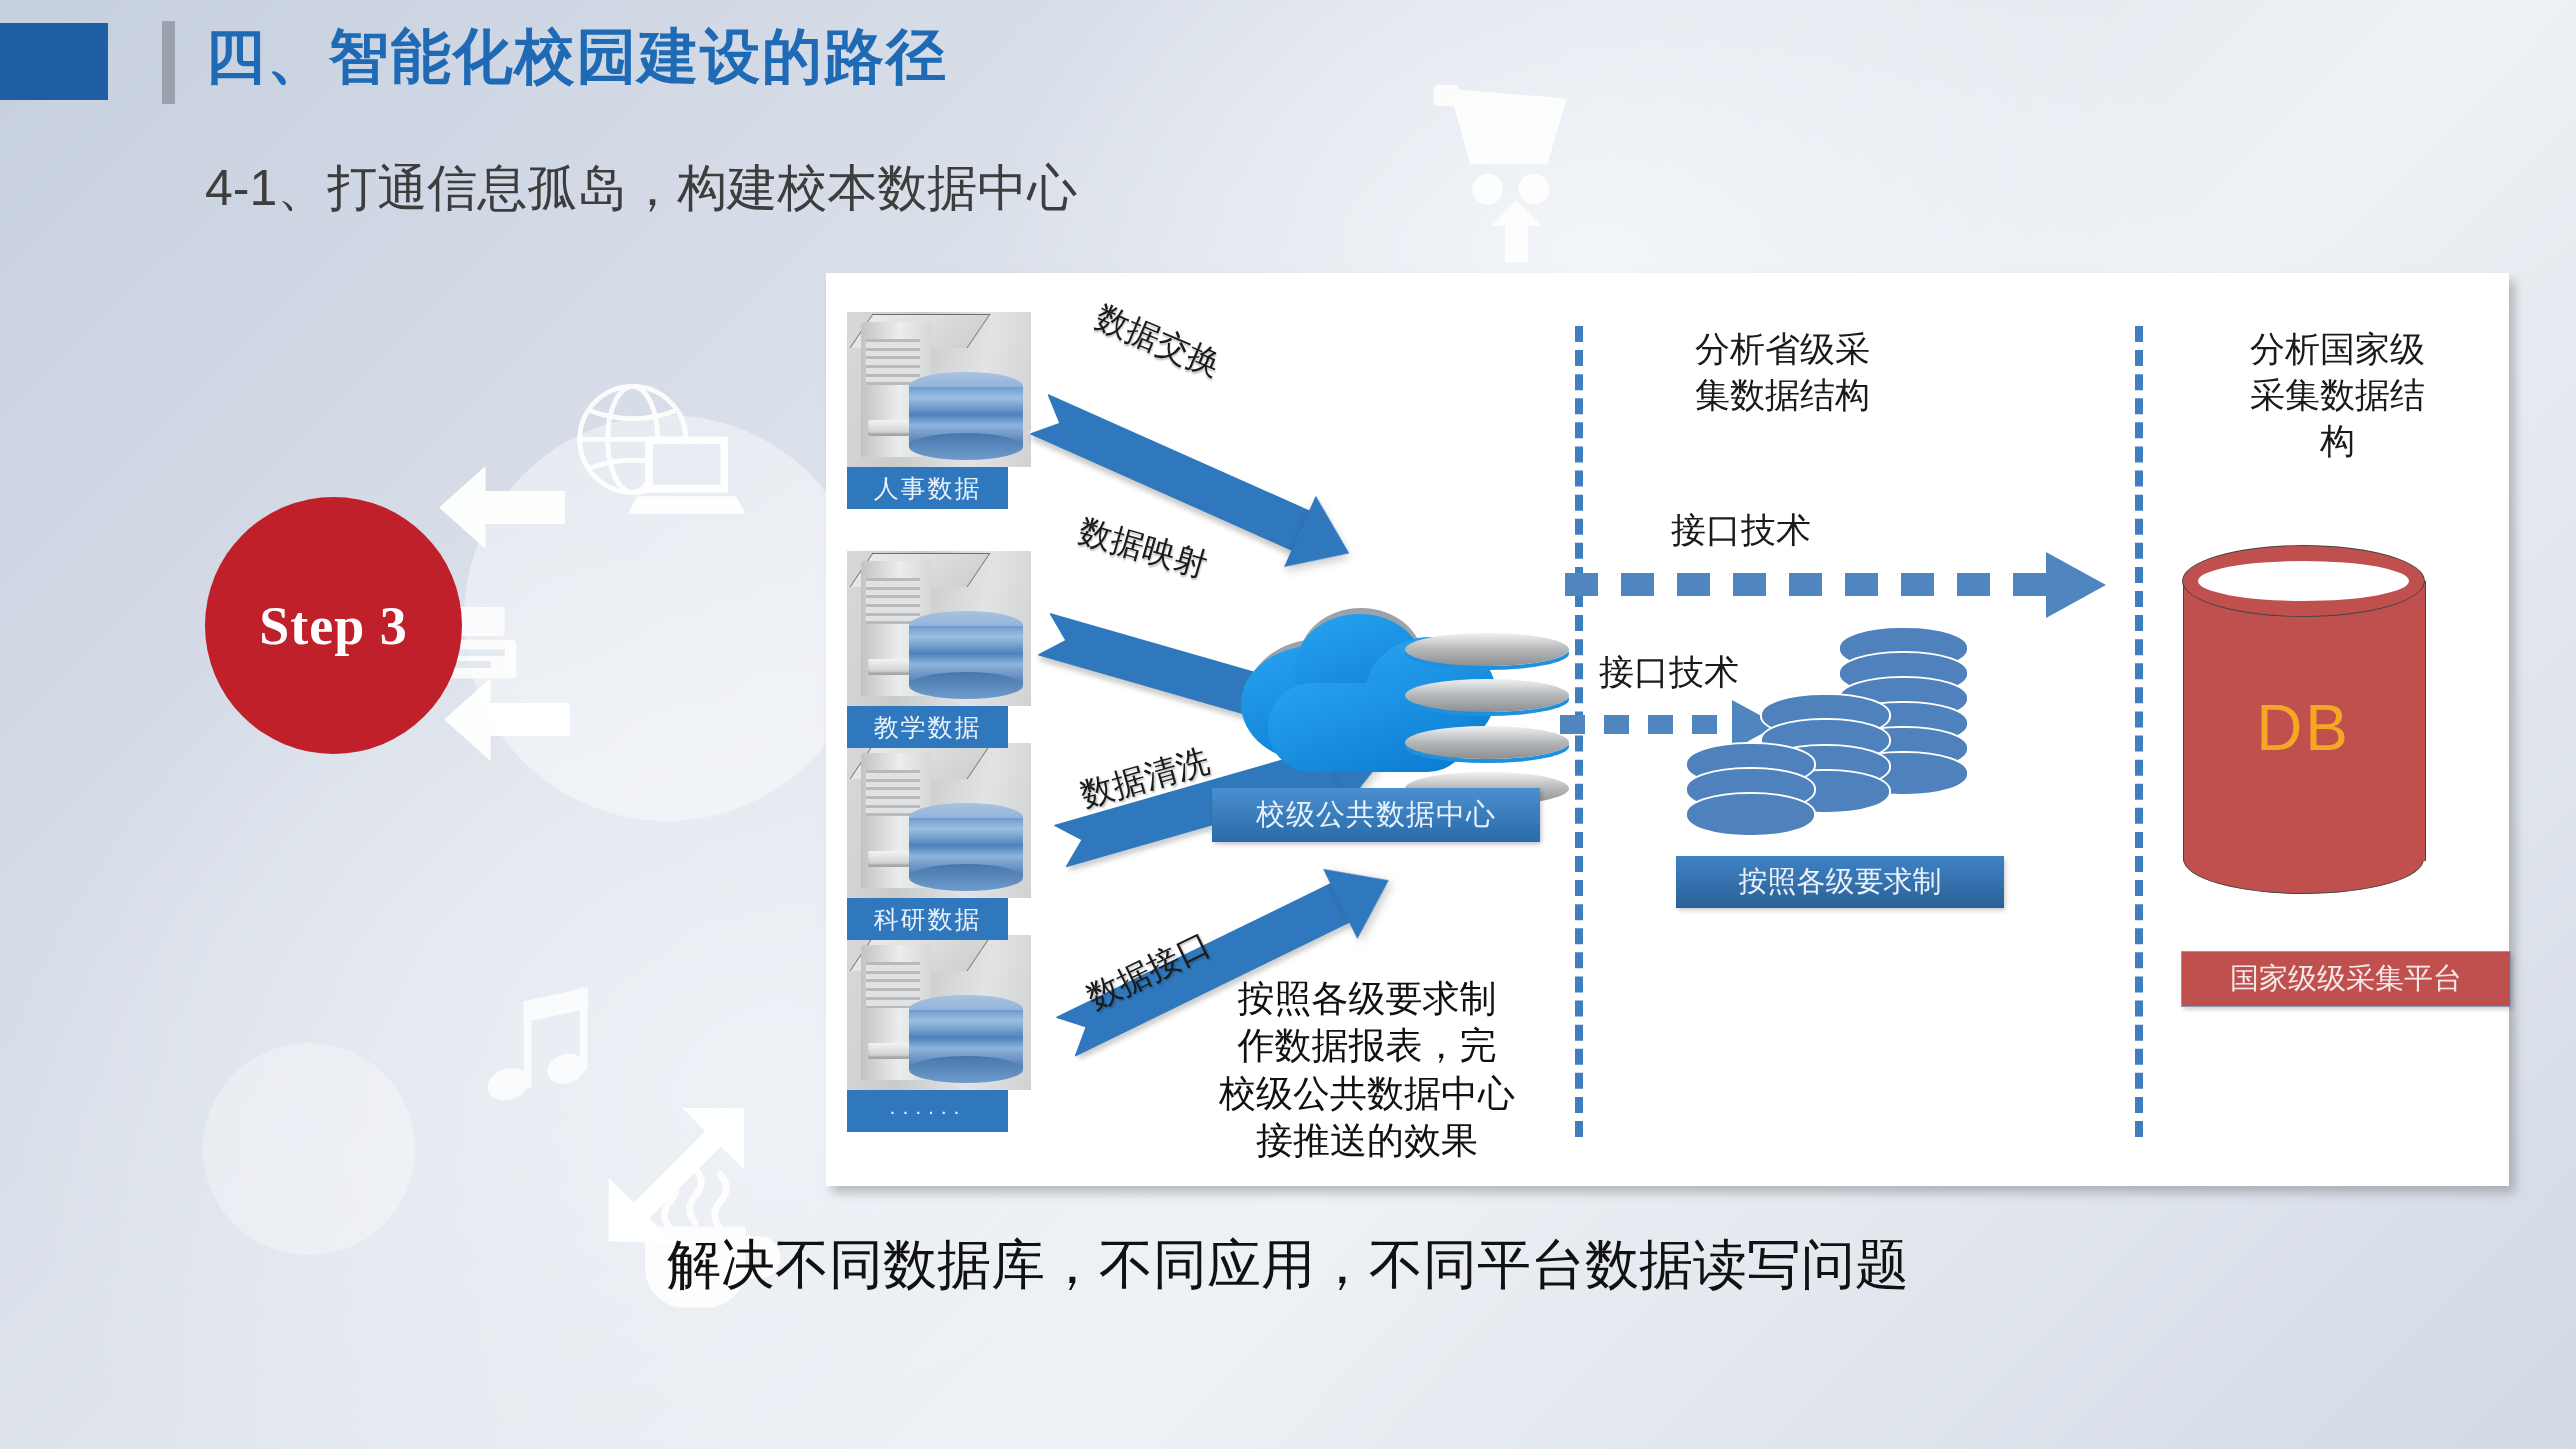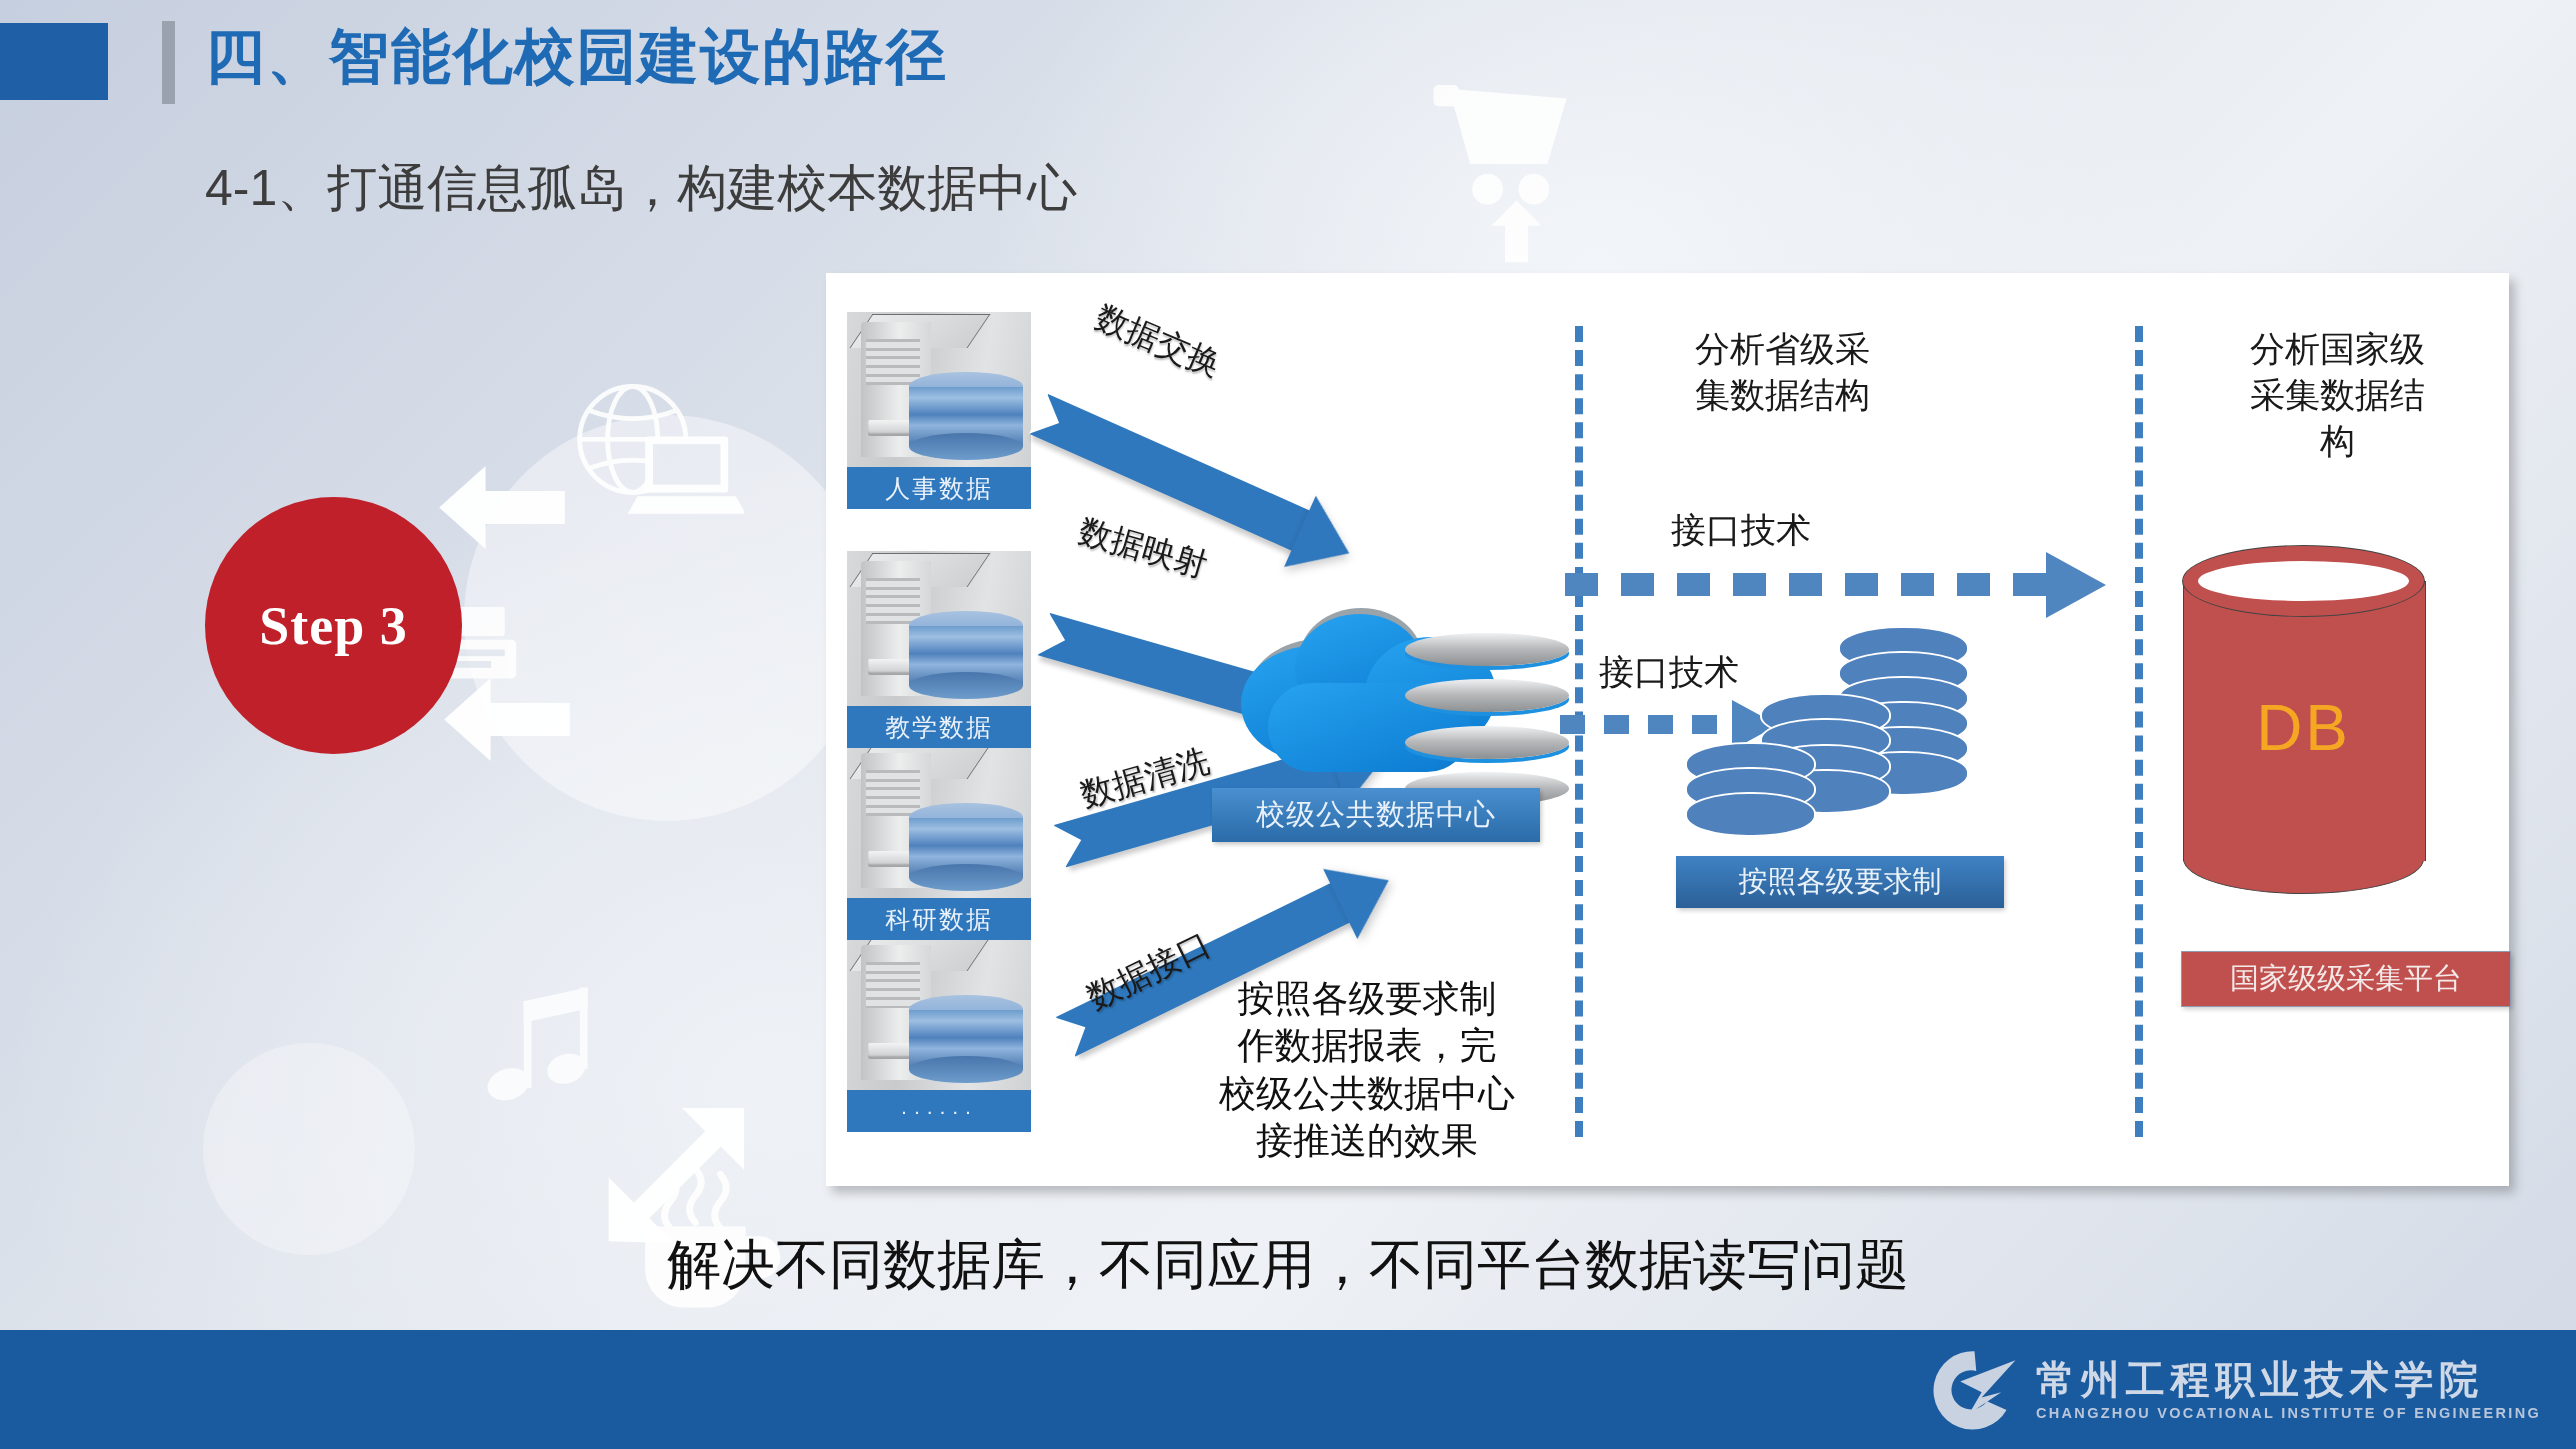--- a/index.html
+++ b/index.html
@@ -92,21 +92,21 @@
   }
   .server .cyl .body{
     position:absolute;left:0;top:14.5px;width:114px;height:60px;
     background:linear-gradient(180deg,#6d9ccc 0%,#9dbfe2 18%,#4f81bd 46%,#8fb4dd 64%,#4875ab 100%);
   }
   .server .cyl .body:after{
     content:"";position:absolute;left:0;bottom:-13.5px;width:114px;height:27px;border-radius:50%;
     background:linear-gradient(180deg,#4875ab,#6d9ccc);
   }
   .server .lbl{
-    position:relative;width:184px;height:42px;background:#2f78bd;
+    position:relative;width:161px;height:42px;background:#2f78bd;
     color:#eaf1fa;font-size:25px;display:flex;align-items:center;justify-content:center;
     letter-spacing:1.9px;z-index:2;text-align:center;
   }
   .server .lbl.dots{letter-spacing:5.8px;font-size:21px;}
 
   
   .barrow{position:absolute;transform-origin:0 50%;}
   .barrow .shaft{
     position:absolute;left:0;top:0;height:44px;background:#2f78bd;
     box-shadow:2.9px 4.8px 5.8px rgba(0,0,0,.2);
@@ -466,27 +466,15 @@
   <div class="reddb">
     <div class="rbot"></div>
     <div class="rbody"></div>
     <div class="rtop"></div>
     <div class="dbtext">DB</div>
   </div>
   <div class="nat-lbl">国家级级采集平台</div>
 
   <div class="caption">解决不同数据库，不同应用，不同平台数据读写问题</div>
 
-  <div id="footer">
-    <div class="logo">
-      <svg class="mark" viewBox="0 0 100 100">
-        <path d="M50 6 A44 44 0 1 0 86 72 L64 62 A22 22 0 1 1 52 28 z" fill="#c8d2e0"></path>
-        <path d="M34 40 L96 16 L58 58 L80 52 L44 76 L58 52 z" fill="#c8d2e0"></path>
-      </svg>
-      <div class="txt">
-        <div class="cn">常州工程职业技术学院</div>
-        <div class="en">CHANGZHOU VOCATIONAL INSTITUTE OF ENGINEERING</div>
-      </div>
-    </div>
-  </div>
 
 </div>
 
 
 </body></html>

